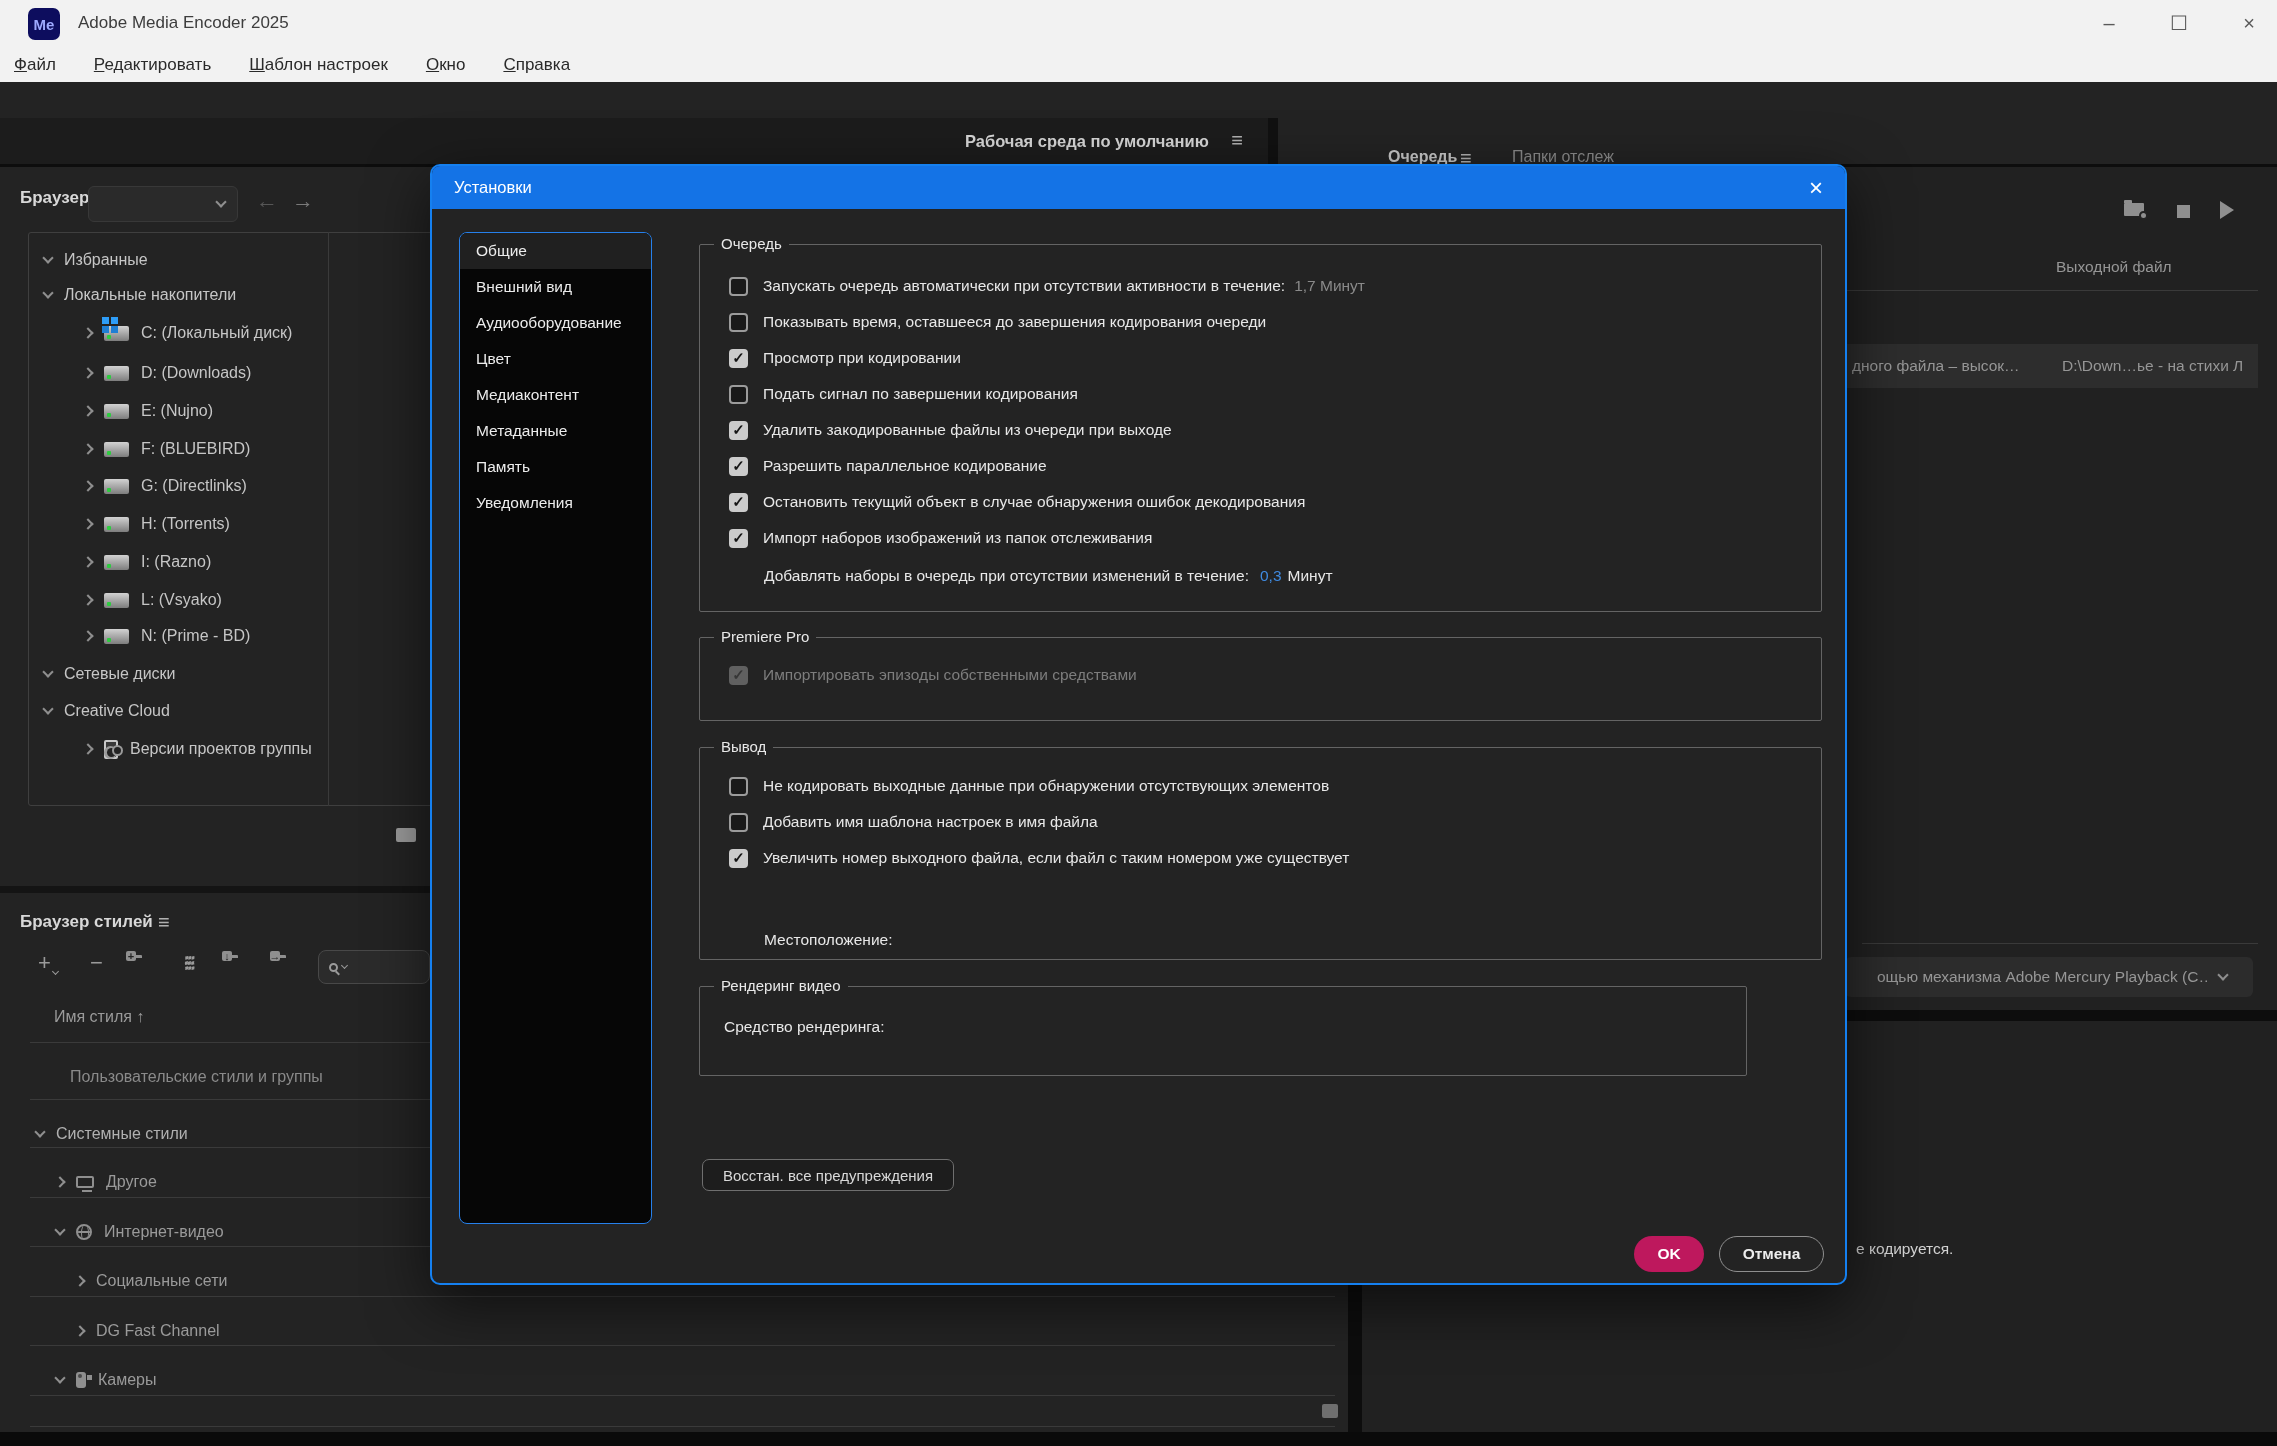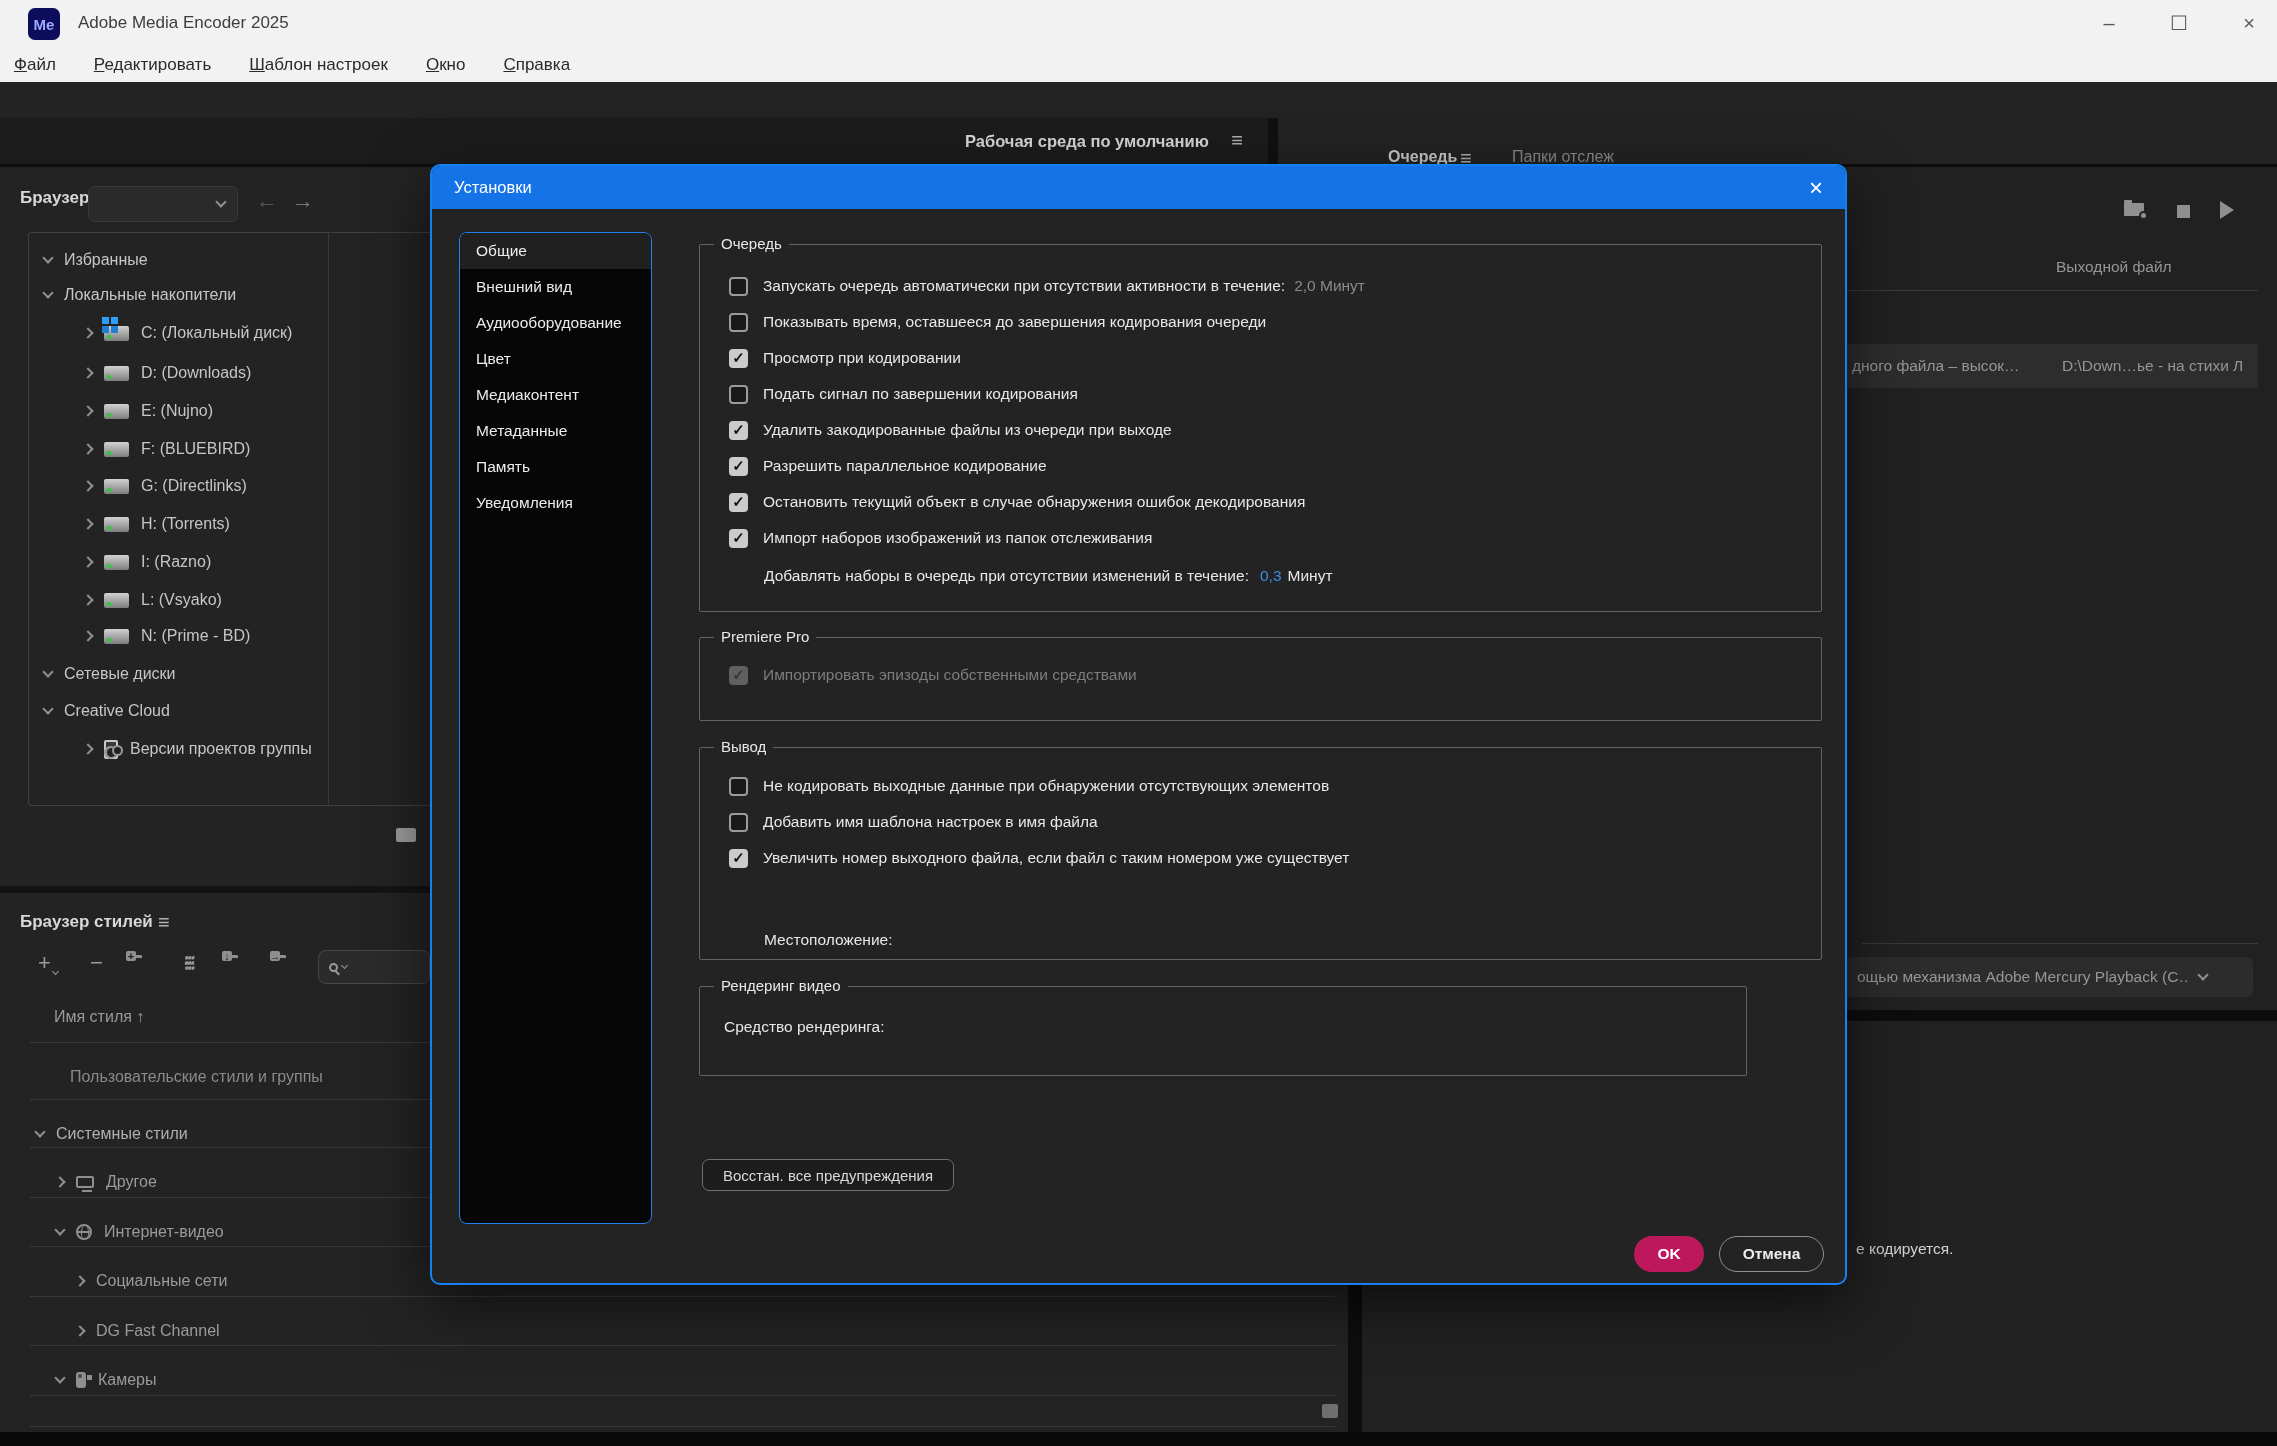--- a/index.html
+++ b/index.html
@@ -330,21 +330,21 @@
 
   <div class="abs qtext" style="left:2056px; top:258px;">Выходной файл</div>
   <div class="abs sep" style="left:1380px; top:290px; width:878px;"></div>
 
   <div class="abs qrow" style="left:1380px; top:344px; width:878px; height:44px;"></div>
   <div class="abs qtext" style="left:1852px; top:357px;">дного файла – высок…</div>
   <div class="abs qtext" style="left:2062px; top:357px; width:200px; white-space:nowrap; overflow:hidden;">D:\Down…ье - на стихи Л</div>
 
   <div class="abs sep" style="left:1862px; top:943px; width:396px;"></div>
   <div class="abs qdrop" style="left:1845px; top:957px; width:408px; height:40px;">
-    <span class="qtext" style="margin-left:12px; white-space:nowrap; overflow:hidden; width:330px;">ощью механизма Adobe Mercury Playback (C…</span>
+    <span class="qtext" style="margin-left:32px; white-space:nowrap; overflow:hidden; width:330px;">ощью механизма Adobe Mercury Playback (C…</span>
     <span class="chev d" style="margin-left:12px;"></span>
   </div>
   <div class="abs blackbar" style="left:1362px; top:1010px; width:915px; height:11px;"></div>
 
   <div class="abs" style="left:1856px; top:1240px; color:#d2d2d2; font-size:15.5px;">е кодируется.</div>
 
   <div class="abs bottomstrip"></div>
 
   <div class="abs dialog">
     <div class="dlg-head">
@@ -362,21 +362,21 @@
       <div class="navitem">Память</div>
       <div class="navitem">Уведомления</div>
     </div>
 
     <div class="grp" style="left:267px; top:78px; width:1123px; height:368px;">
       <span class="glabel">Очередь</span>
     </div>
     <div class="cbrow" style="left:297px; top:107px;">
       <span class="cb"></span>
       <span>Запускать очередь автоматически при отсутствии активности в течение:</span>
-      <span class="dimtext" style="margin-left:-6px;">2,0 Минут</span>
+      <span class="dimtext" style="margin-left:-6px;">1,7 Минут</span>
     </div>
     <div class="cbrow" style="left:297px; top:143px;">
       <span class="cb"></span>
       <span>Показывать время, оставшееся до завершения кодирования очереди</span>
     </div>
     <div class="cbrow" style="left:297px; top:179px;">
       <span class="cb on"></span>
       <span>Просмотр при кодировании</span>
     </div>
     <div class="cbrow" style="left:297px; top:215px;">

